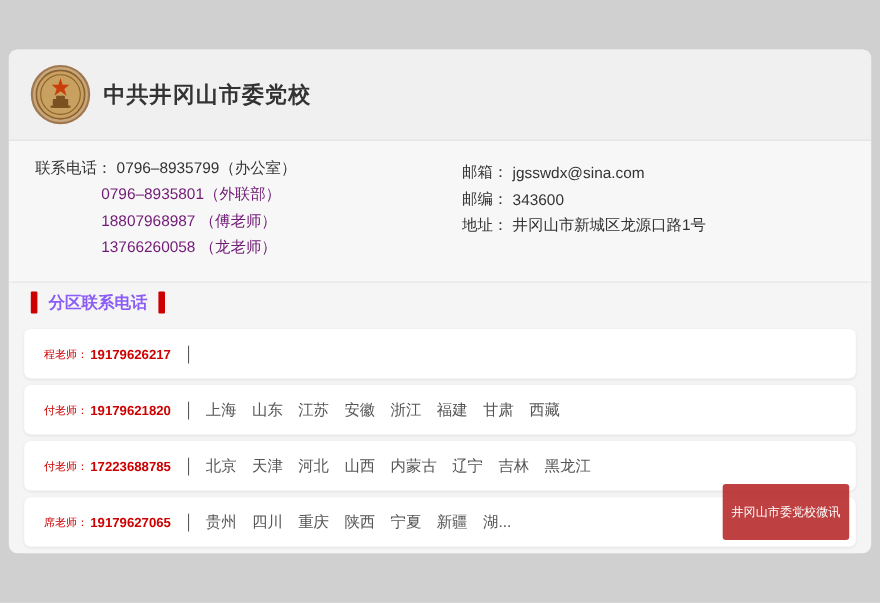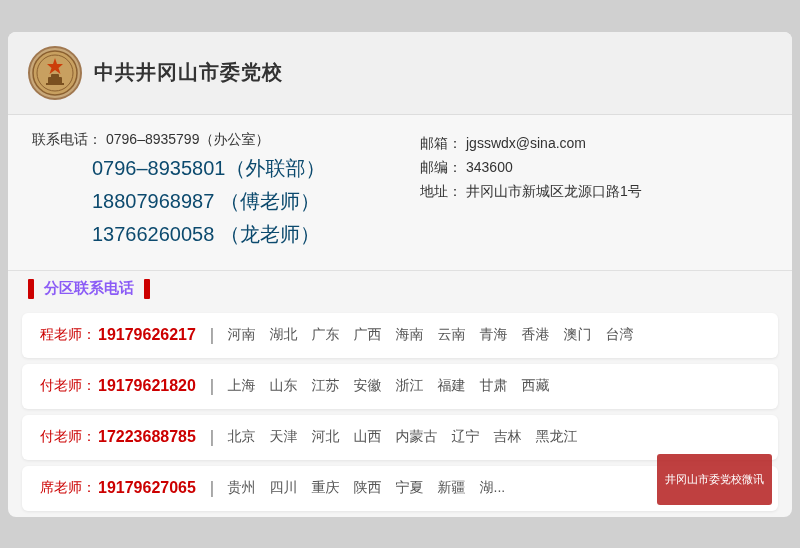--- a/index.html
+++ b/index.html
@@ -63,40 +63,40 @@
     }
     .contact-left {
       flex: 1;
     }
     .contact-right {
       flex: 1;
       padding-top: 4px;
     }
     .contact-line {
       display: flex;
-      align-items: flex-start;
+      align-items: center;
       margin-bottom: 6px;
       font-size: 14px;
       color: #333;
     }
     .contact-label {
       color: #333;
       white-space: nowrap;
       margin-right: 4px;
       font-size: 14px;
     }
     .contact-value {
       color: #333;
       font-size: 14px;
     }
     .contact-indent {
       padding-left: 60px;
       margin-bottom: 6px;
-      font-size: 20px;
-      color: #0c4a6e;
+      font-size: 14px;
+      color: #701a75;
     }
     .section-title {
       display: flex;
       align-items: center;
       padding: 8px 20px;
       background: #f5f5f5;
     }
     .section-title-bar {
       display: flex;
       align-items: center;
@@ -117,29 +117,29 @@
     .district-item {
       background: #fff;
       margin: 6px 14px;
       border-radius: 6px;
       padding: 12px 18px;
       display: flex;
       align-items: center;
       box-shadow: 0 1px 3px rgba(0,0,0,0.07);
     }
     .district-contact {
-      font-size: 14px;
+      font-size: 10px;
       color: #cc0000;
       white-space: nowrap;
       margin-right: 2px;
     }
     .district-phone {
       color: #cc0000;
       font-weight: bold;
-      font-size: 16px;
+      font-size: 12px;
     }
     .divider-bar {
       color: #555;
       font-size: 16px;
       margin: 0 8px;
     }
     .district-regions {
       font-size: 14px;
       color: #555;
       display: flex;
@@ -218,32 +218,20 @@
       <span class="section-title-text">分区联系电话</span>
       <div class="red-bar"></div>
     </div>
   </div>
 
   <div id="districts-container">
       <div class="district-item watermark-overlay bottom-item">
         <span class="district-contact">程老师：</span>
         <span class="district-phone">19179626217</span>
         <span class="divider-bar"> ｜ </span>
-        <div class="district-regions">
-          <span>河南</span>
-          <span>湖北</span>
-          <span>广东</span>
-          <span>广西</span>
-          <span>海南</span>
-          <span>云南</span>
-          <span>青海</span>
-          <span>香港</span>
-          <span>澳门</span>
-          <span>台湾</span>
-        </div>
       </div>
       <div class="district-item watermark-overlay bottom-item">
         <span class="district-contact">付老师：</span>
         <span class="district-phone">19179621820</span>
         <span class="divider-bar"> ｜ </span>
         <div class="district-regions">
           <span>上海</span>
           <span>山东</span>
           <span>江苏</span>
           <span>安徽</span>

